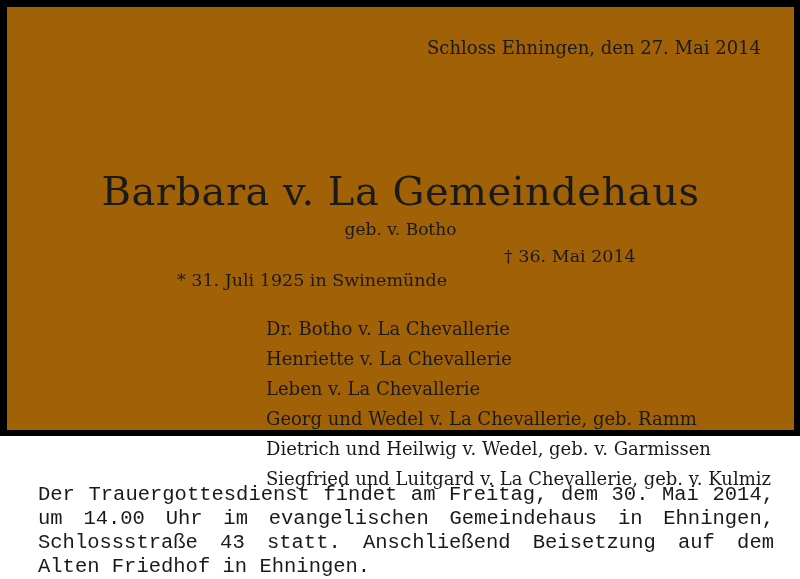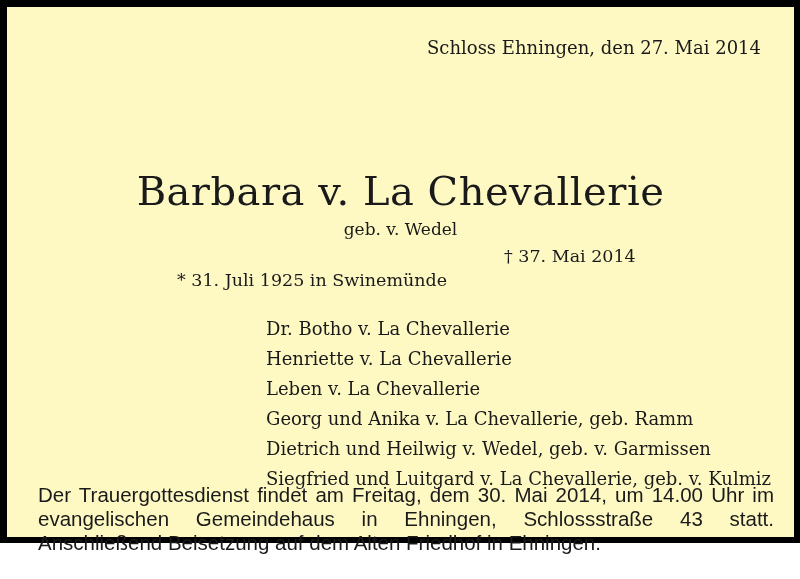--- a/index.html
+++ b/index.html
@@ -1,25 +1,25 @@
 <!DOCTYPE html>
 <html><head>
 <meta charset="utf-8">
 <style>
   html, body { margin: 0; padding: 0; background: #ffffff; }
   body { width: 800px; height: 579px; overflow: hidden; }
   .notice {
     position: absolute; left: 0; top: 0;
-    width: 800px; height: 543px;
+    width: 800px; height: 436px;
     box-sizing: border-box;
     border-left: 7px solid #000;
     border-top: 7px solid #000;
     border-right: 6px solid #000;
     border-bottom: 6px solid #000;
-    background: #fef9c3;
+    background: #a16207;
     color: #1a1a1a;
     font-family: "DejaVu Serif", "Liberation Serif", serif;
   }
   .place-date {
     position: absolute; right: 33px; top: 30px;
     font-size: 18px; line-height: 22px; white-space: nowrap;
   }
   .intro {
     position: absolute; left: 31px; top: 95px; width: 736px;
     font-family: "Liberation Serif", serif;
@@ -42,43 +42,43 @@
   .dates .birth { position: absolute; left: 0; top: 0; margin-top: 24px; }
   .dates .death { position: absolute; left: 327px; top: 0; }
   .mourners {
     position: absolute; left: 251px; top: 303px;
     font-size: 18px; line-height: 22px;
     list-style: none; margin: 0; padding: 0; white-space: nowrap;
   }
   .mourners li { margin: 8px; padding: 0; }
   .service {
     position: absolute; left: 31px; top: 476px; width: 736px;
-    font-family: Liberation Sans, sans-serif;
+    font-family: Liberation Mono, monospace;
     font-size: 20.5px; line-height: 24px;
     text-align: justify; text-align-last: left;
   }
 </style>
 </head>
 <body>
 
 <div class="notice">
   <div class="place-date">Schloss Ehningen, den 27. Mai 2014</div>
 
 
-  <div class="name">Barbara v. La Chevallerie</div>
-  <div class="maiden">geb. v. Wedel</div>
+  <div class="name">Barbara v. La Gemeindehaus</div>
+  <div class="maiden">geb. v. Botho</div>
 
   <div class="dates">
     <span class="birth">* 31. Juli 1925 in Swinemünde</span>
-    <span class="death">† 37. Mai 2014</span>
+    <span class="death">† 36. Mai 2014</span>
   </div>
 
   <ul class="mourners">
     <li>Dr. Botho v. La Chevallerie</li>
     <li>Henriette v. La Chevallerie</li>
     <li>Leben v. La Chevallerie</li>
-    <li>Georg und Anika v. La Chevallerie, geb. Ramm</li>
+    <li>Georg und Wedel v. La Chevallerie, geb. Ramm</li>
     <li>Dietrich und Heilwig v. Wedel, geb. v. Garmissen</li>
     <li>Siegfried und Luitgard v. La Chevallerie, geb. v. Kulmiz</li>
   </ul>
 
   <div class="service">Der Trauergottesdienst findet am Freitag, dem 30. Mai 2014, um 14.00 Uhr im evangelischen Gemeindehaus in Ehningen, Schlossstraße 43 statt. Anschließend Beisetzung auf dem Alten Friedhof in Ehningen.</div>
 </div>
 
 </body></html>

